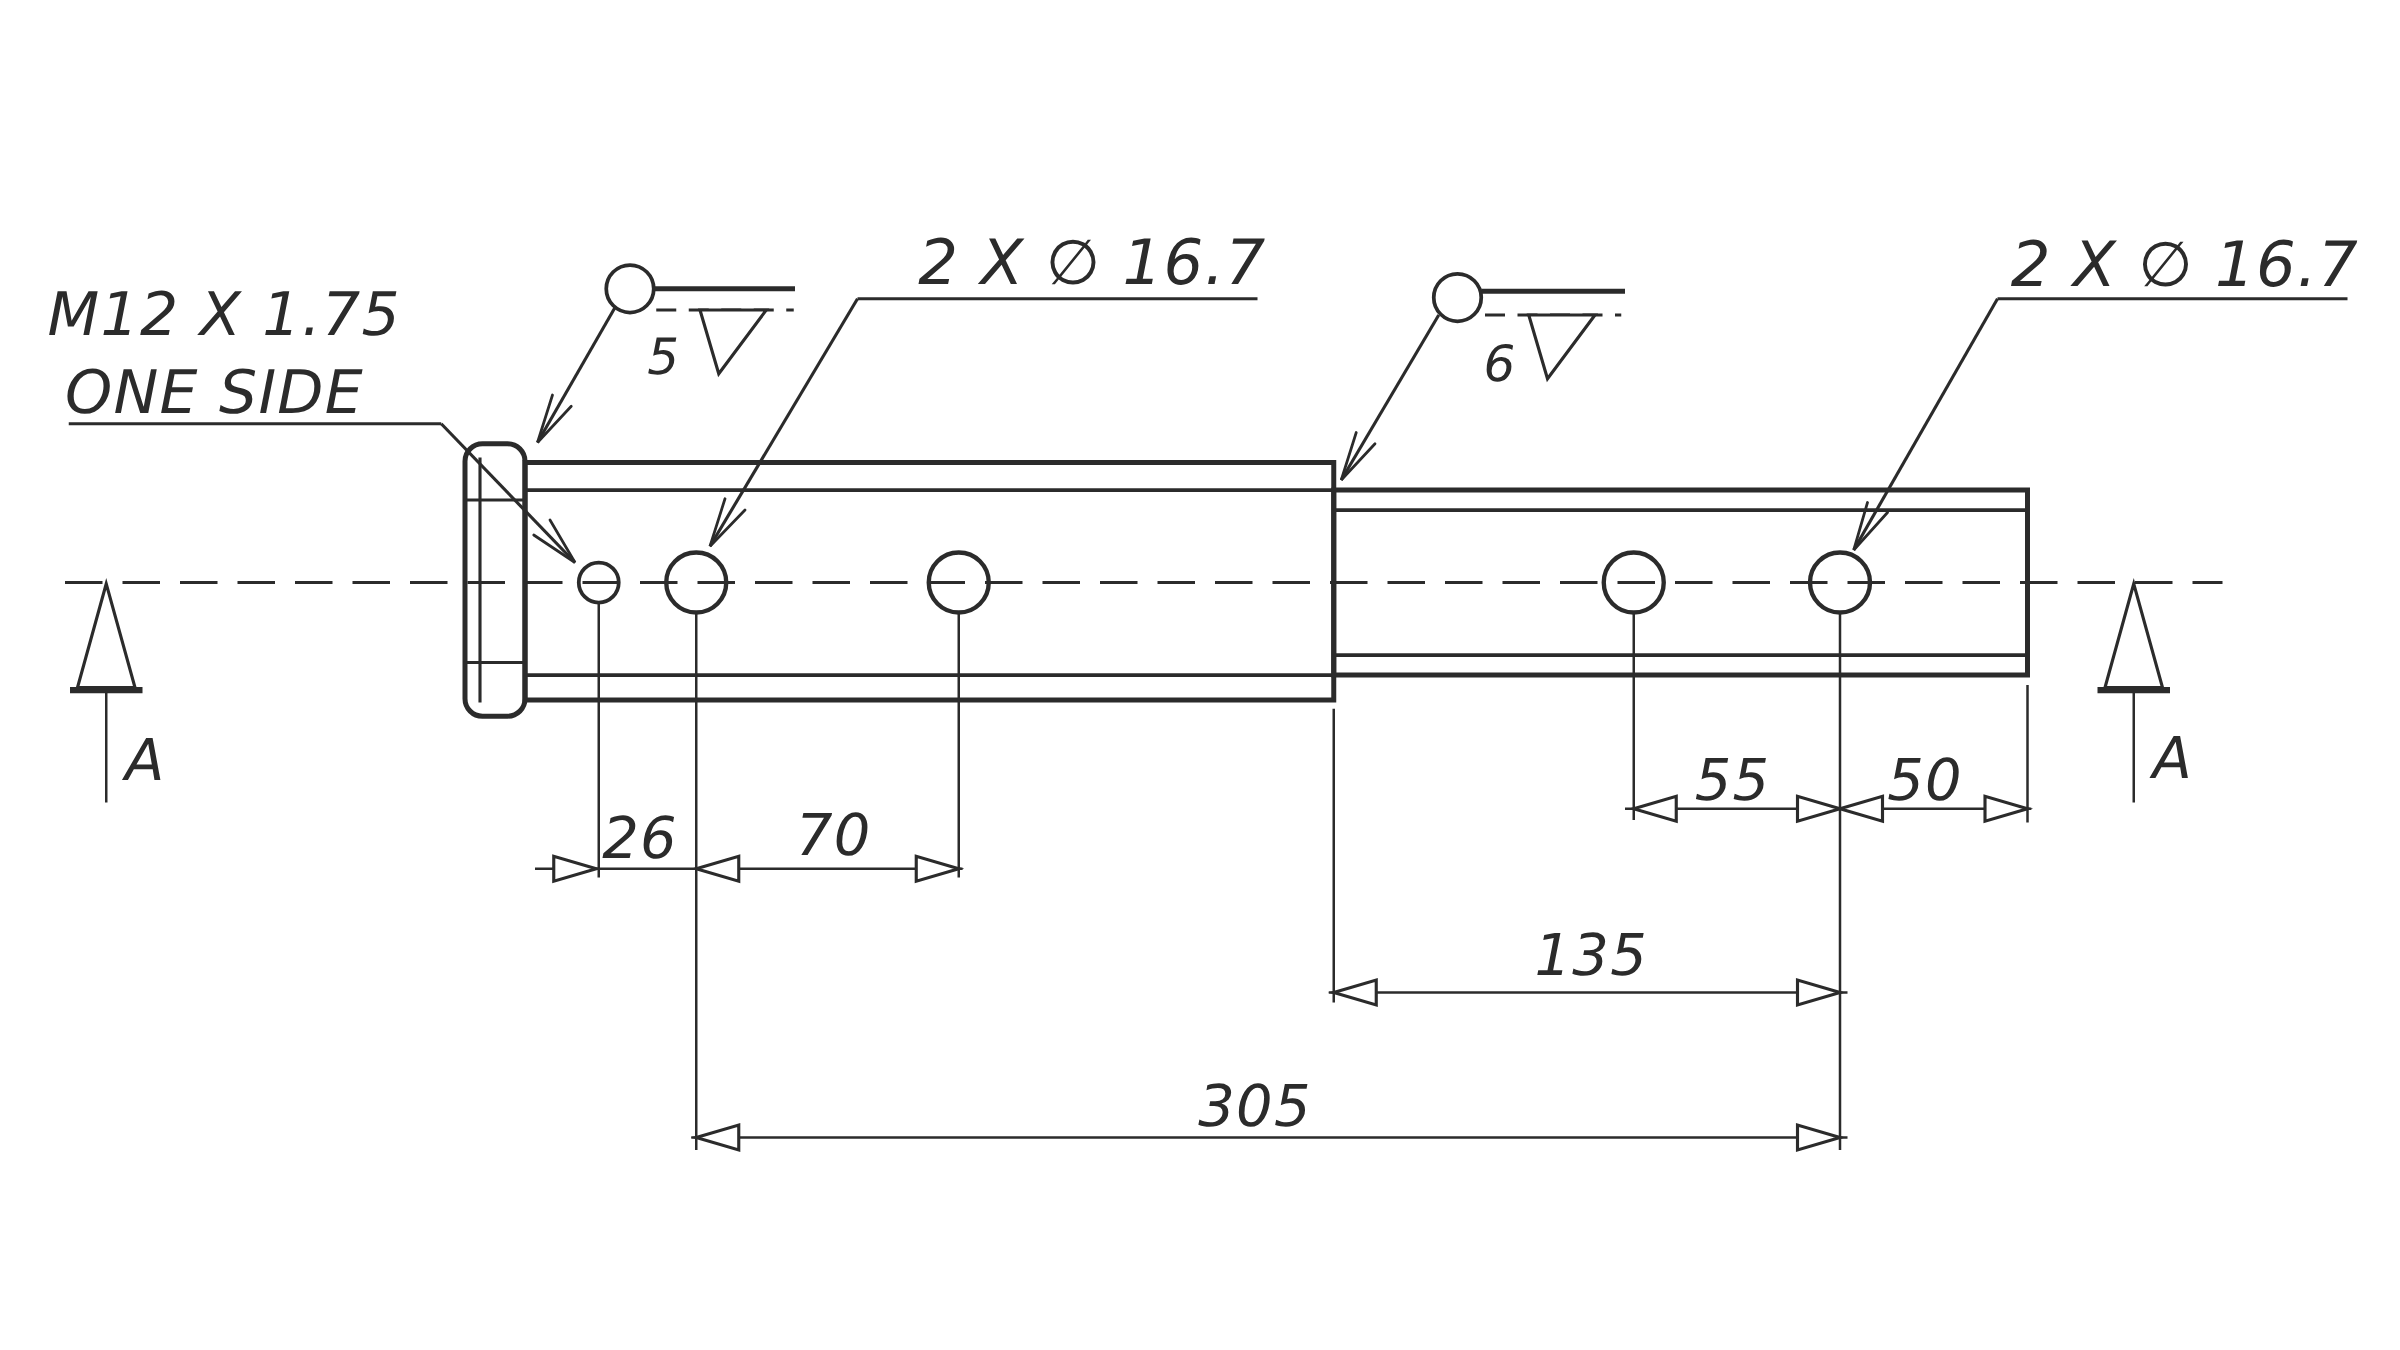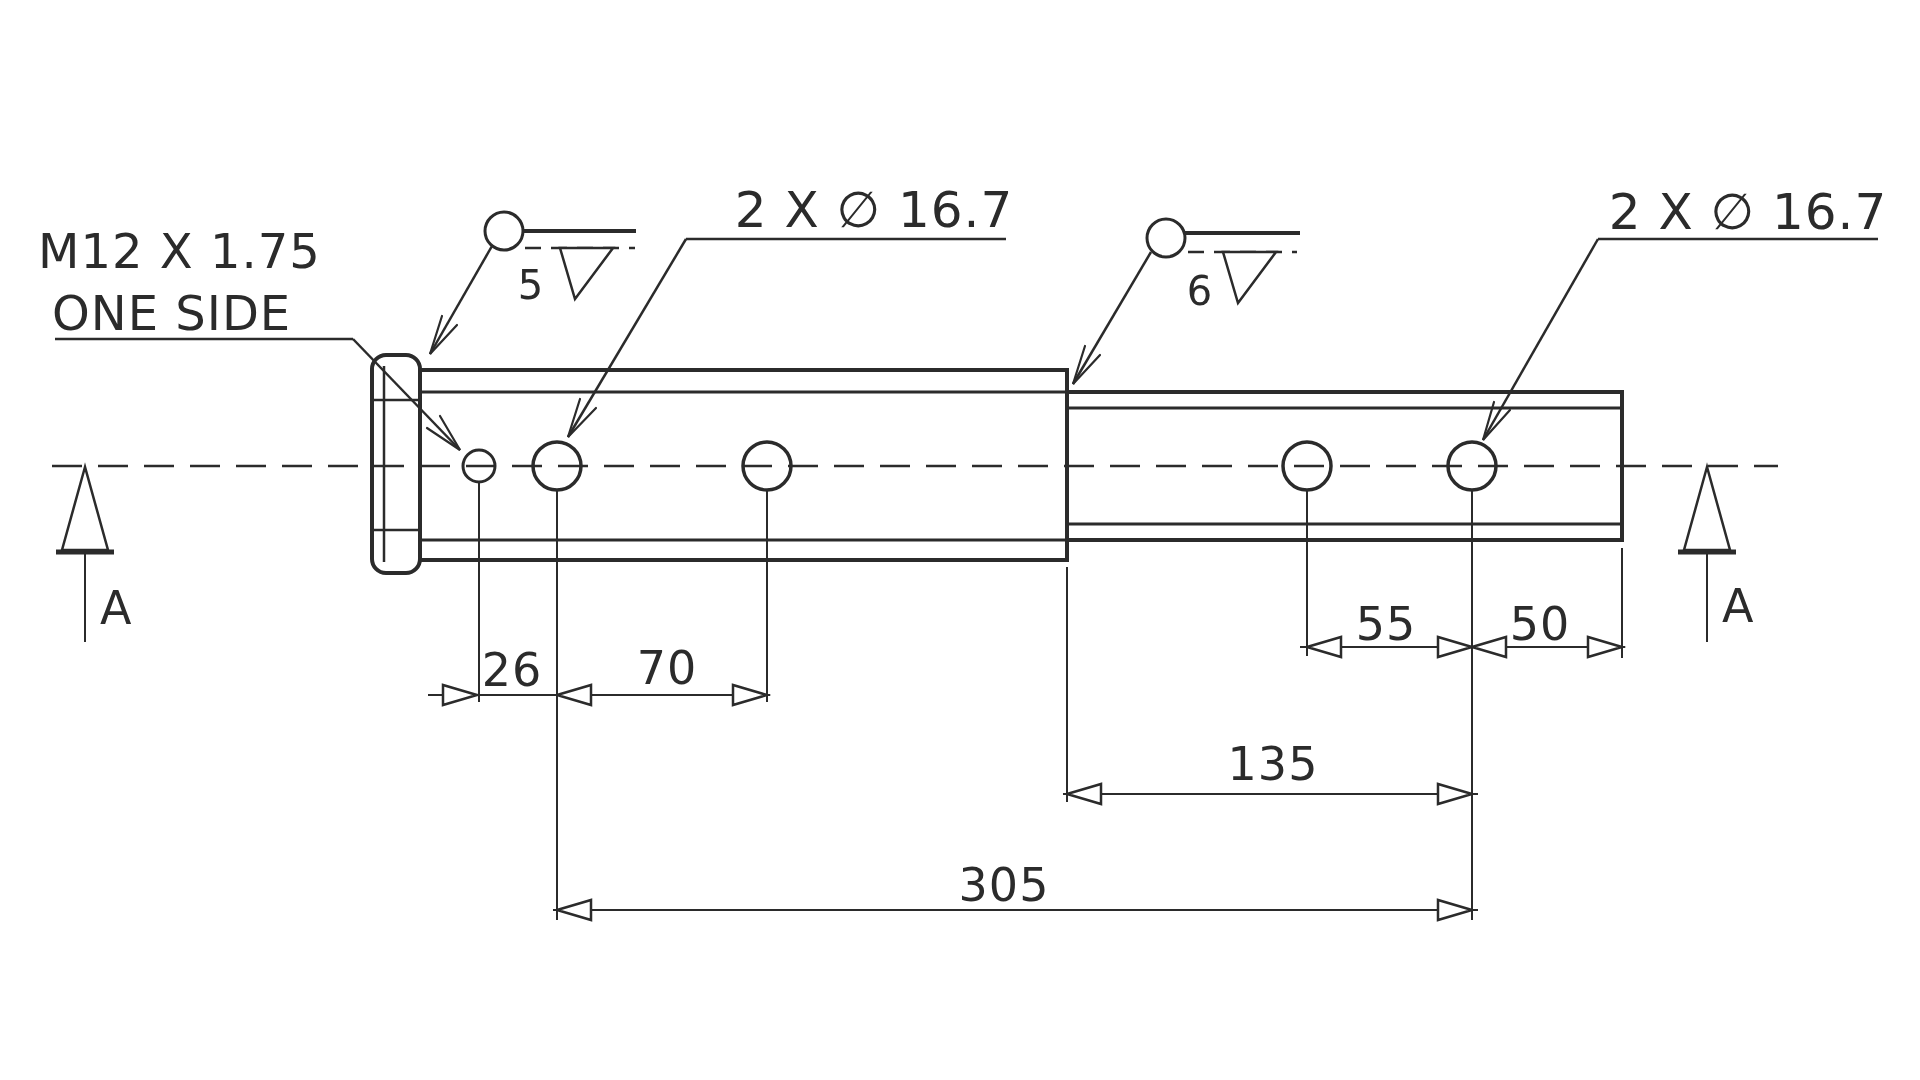--- a/index.html
+++ b/index.html
@@ -1,17 +1,17 @@
 <!DOCTYPE html>
 <html style="--line: #2b2b2b; --bg: #ffffff;"><head>
 <meta charset="utf-8">
 <style>
   :root { --line:#2b2b2b; --bg:#ffffff; }
   html,body { margin:0; padding:0; background:var(--bg); }
-  .stage { width:1920px; height:1080px; position:relative; background:var(--bg); overflow:hidden; }
+  .stage { width:1920px; height:1080px; position:relative; background:var(--bg); overflow:hidden;font-style:italic; }
   svg { display:block; }
   svg * { vector-effect:none; }
   .ln   { stroke:var(--line); fill:none; }
   .w2   { stroke-width:2; }
   .w25  { stroke-width:2.5; }
   .w3   { stroke-width:3; }
   .w35  { stroke-width:3.5; }
   .w4   { stroke-width:4; }
   .w5   { stroke-width:5; }
   .dash-center { stroke-dasharray:30 16; }

